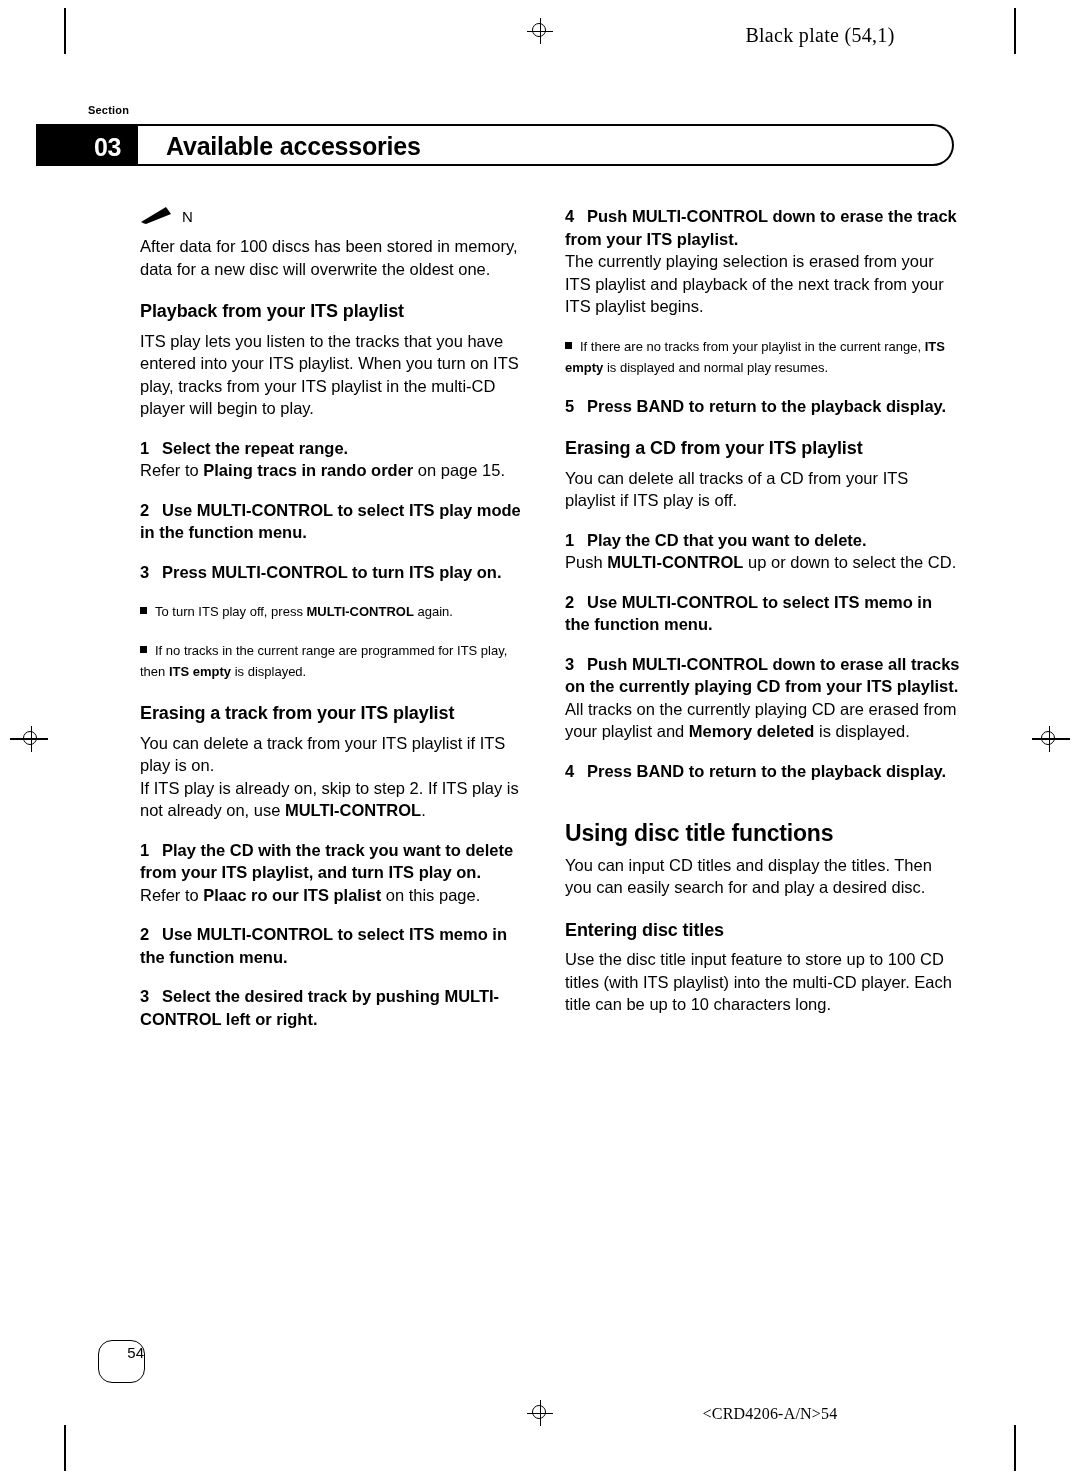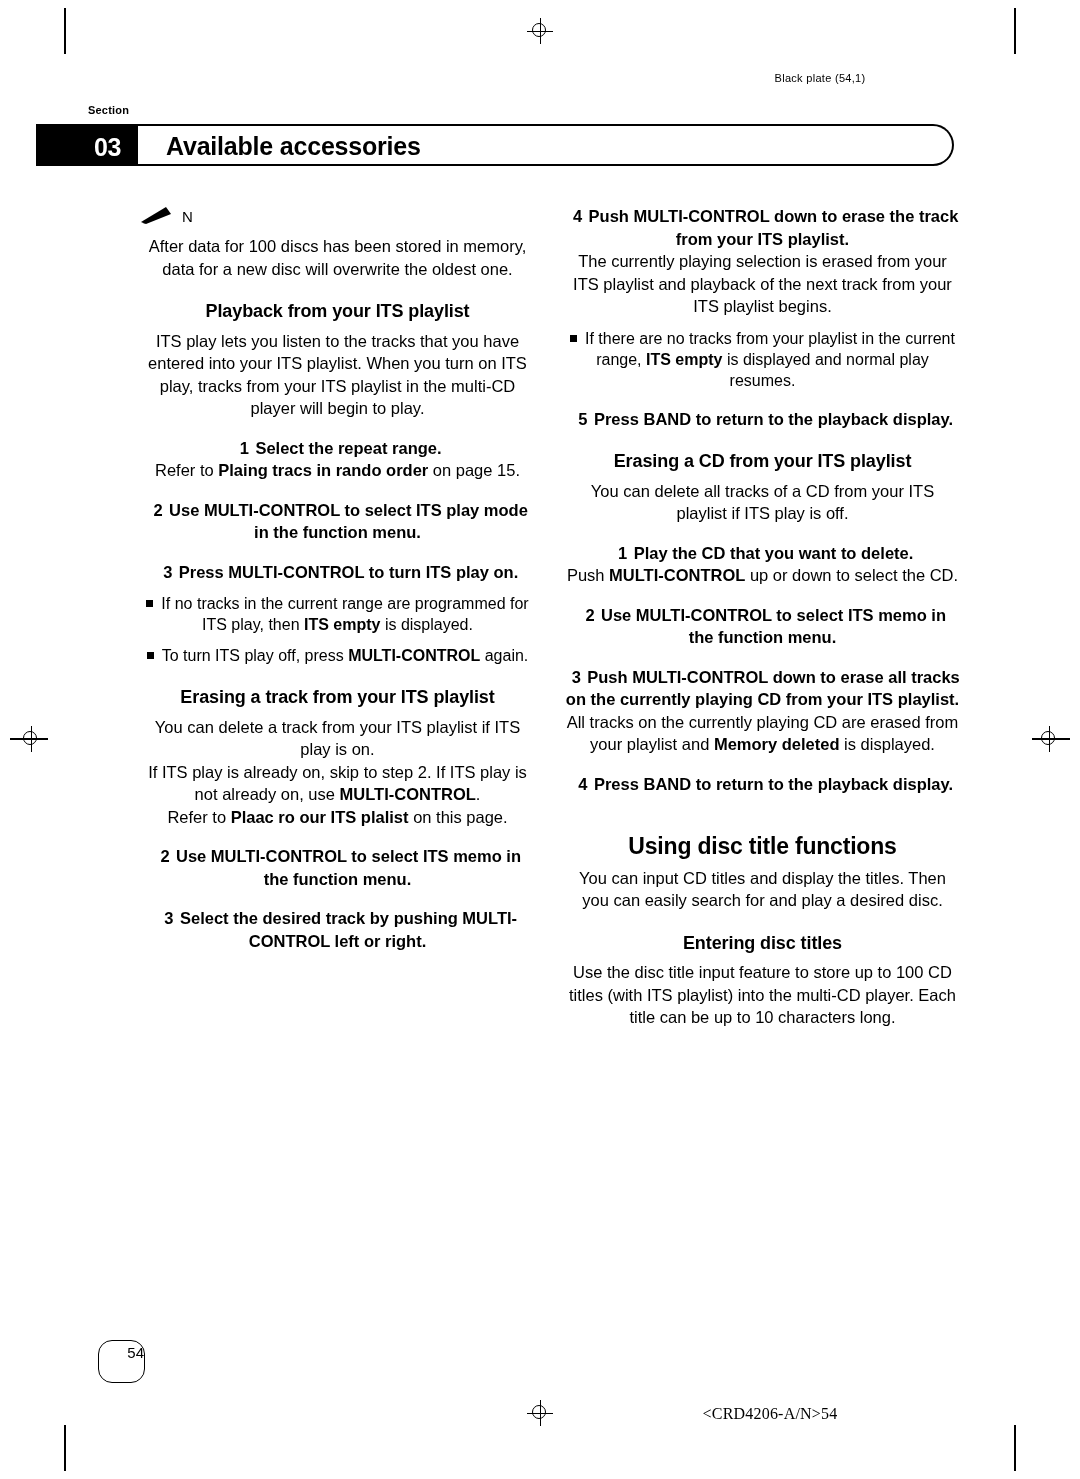--- a/index.html
+++ b/index.html
@@ -42,24 +42,23 @@
     box-sizing: border-box;
   }
 
   
   .blackplate {
     position: absolute;
     top: 24px;
     left: 660px;
     width: 320px;
     text-align: center;
-    font-family: Liberation Sans, sans-serif;
-    font-size: 11px;
+    font-family: Liberation Serif, serif;
+    font-size: 20px;
     letter-spacing: 0.3px;
-    margin-top: 48px;
   }
 
   .section-word {
     position: absolute;
     left: 88px;
     top: 104px;
     font-size: 11px;
     font-weight: bold;
     letter-spacing: 0.2px;
   }
@@ -121,21 +120,21 @@
   .col {
     position: absolute;
     top: 205px;
     width: 395px;
     font-size: 16.5px;
     line-height: 22.5px;
   }
   .col-left  { left: 140px; }
   .col-right { left: 565px; }
 
-  p { margin: 0; text-align: center; }
+  p { margin: 0; }
 
   .para { margin-bottom: 0px; }
 
   .h2 {
     font-size: 18px;
     font-weight: bold;
     margin-top: 20px;
     margin-bottom: 7px;
     letter-spacing: -0.1px;
   }
@@ -153,22 +152,22 @@
   .step .num {
     display: inline-block;
     width: 22px;
   }
   .plain { margin-top: 0px; }
   b { font-weight: bold; }
 
   .bullet {
     position: relative;
     padding-left: 0;
-    margin-top: 10px;
-    font-size: 16px;
+    margin-top: 18px;
+    font-size: 13px;
     line-height: 21px;
   }
   .bullet .sq {
     display: inline-block;
     width: 7px;
     height: 7px;
     background: #000;
     margin-right: 8px;
     vertical-align: 2px;
   }
@@ -262,28 +261,29 @@
   <p class="h2">Playback from your ITS playlist</p>
   <p class="para">ITS play lets you listen to the tracks that you have entered into your ITS playlist. When you turn on ITS play, tracks from your ITS playlist in the multi-CD player will begin to play.</p>
 
   <p class="step"><span class="num">1</span><span>Select the repeat range.</span></p>
   <p class="plain"><span>Refer to </span><b>Plaing tracs in rando order</b><span> on page 15.</span></p>
 
   <p class="step"><span class="num">2</span><span>Use MULTI-CONTROL to select ITS play mode in the function menu.</span></p>
 
   <p class="step"><span class="num">3</span><span>Press MULTI-CONTROL to turn ITS play on.</span></p>
 
+  <p class="bullet"><span class="sq"></span><span>To turn ITS play off, press </span><b>MULTI-CONTROL</b><span> again.</span></p>
+
   <p class="bullet"><span class="sq"></span><span>If no tracks in the current range are programmed for ITS play, then </span><b>ITS empty</b><span> is displayed.</span></p>
-
-  <p class="bullet"><span class="sq"></span><span>To turn ITS play off, press </span><b>MULTI-CONTROL</b><span> again.</span></p>
 
   <p class="h2">Erasing a track from your ITS playlist</p>
   <p class="para">You can delete a track from your ITS playlist if ITS play is on.</p>
   <p class="para"><span>If ITS play is already on, skip to step 2. If ITS play is not already on, use </span><b>MULTI-CONTROL</b><span>.</span></p>
 
+  <p class="step"><span class="num">1</span><span>Play the CD with the track you want to delete from your ITS playlist, and turn ITS play on.</span></p>
   <p class="plain"><span>Refer to </span><b>Plaac ro our ITS plalist</b><span> on this page.</span></p>
 
   <p class="step"><span class="num">2</span><span>Use MULTI-CONTROL to select ITS memo in the function menu.</span></p>
 
   <p class="step"><span class="num">3</span><span>Select the desired track by pushing MULTI-CONTROL left or right.</span></p>
 </div>
 
 <div class="col col-right">
 
   <p class="step" style="margin-top:0"><span class="num">4</span><span>Push MULTI-CONTROL down to erase the track from your ITS playlist.</span></p>

